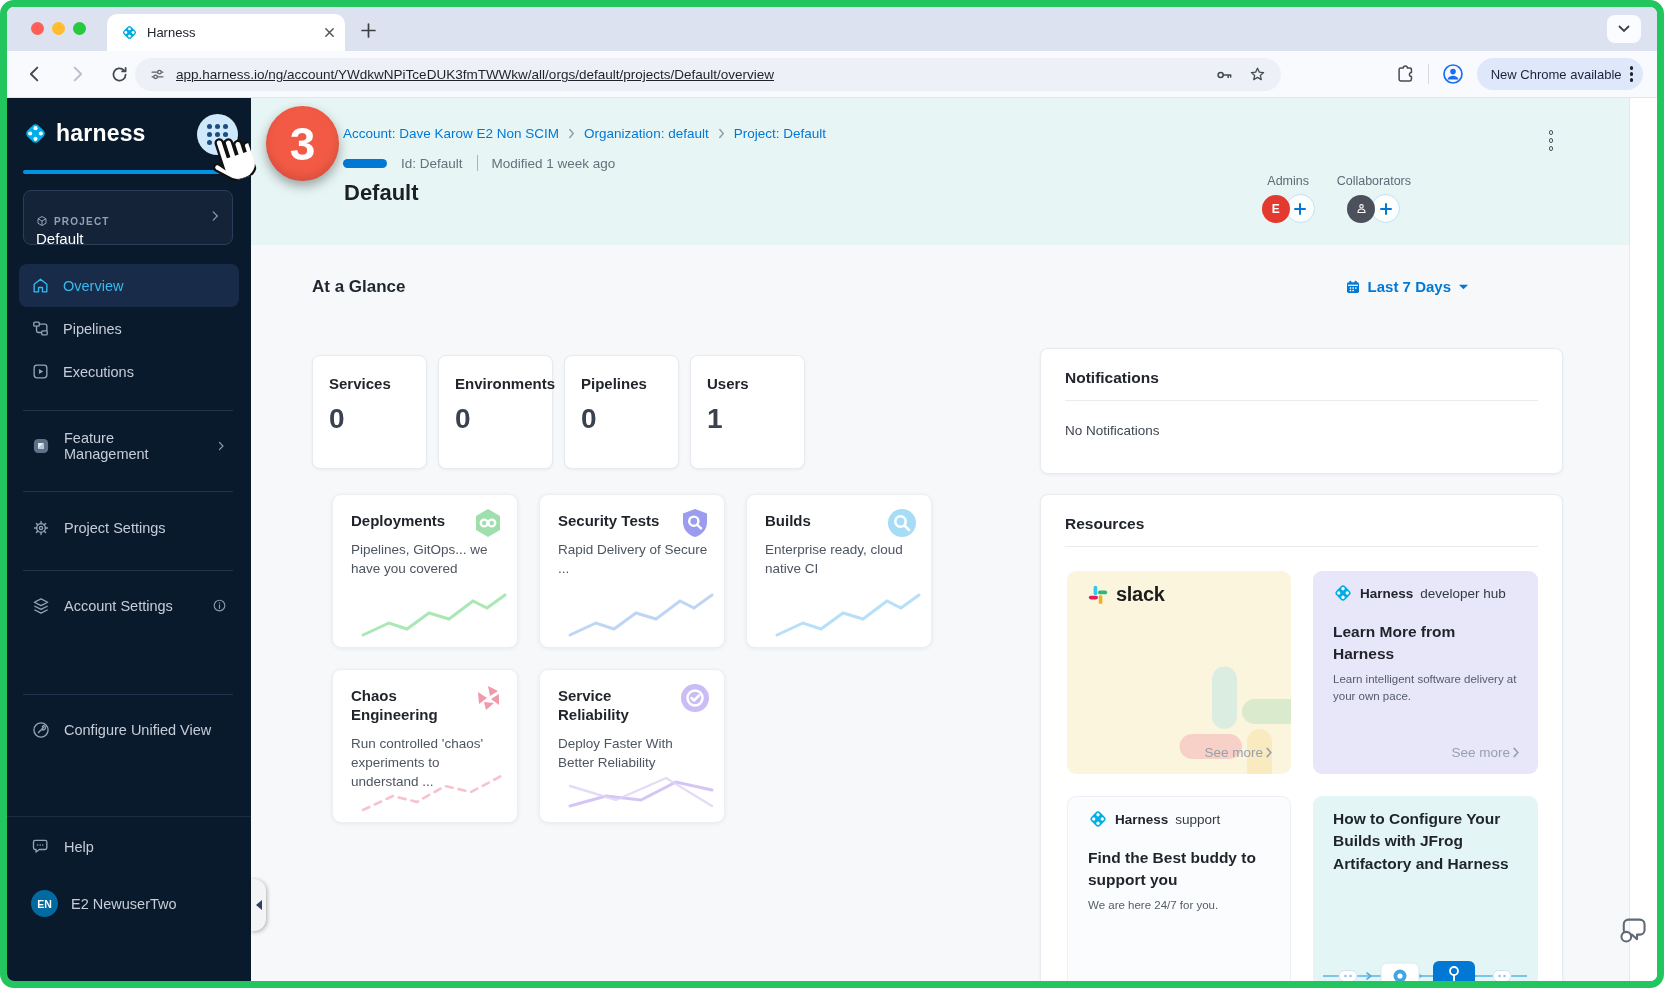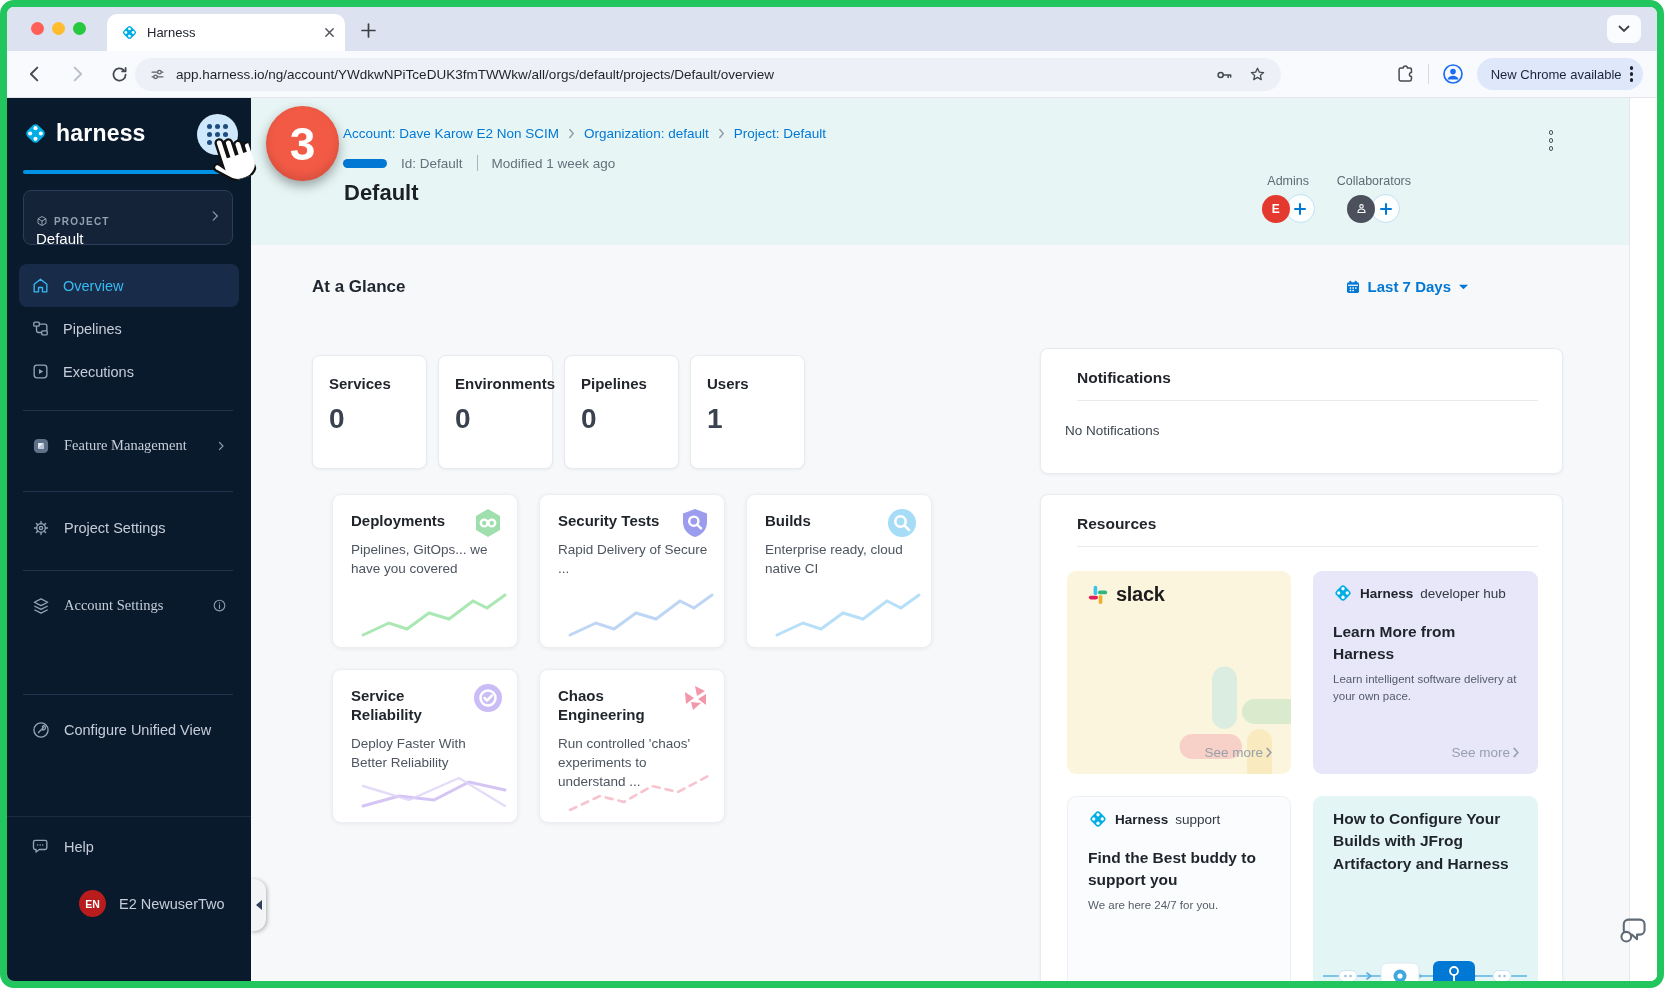--- a/index.html
+++ b/index.html
@@ -16,21 +16,21 @@
         border-radius:10px 10px 0 0; display:flex; align-items:center; padding:0 10px 0 14px; gap:9px; }
   .tab-title{ flex:1; font-size:13px; color:#21262e; }
   .icon-btn{ display:inline-flex; align-items:center; justify-content:center; cursor:pointer; }
   .newtab{ position:absolute; left:350px; top:12px; width:22px; height:22px; color:#3c4043; }
   .tabchev{ position:absolute; right:16px; top:8px; width:34px; height:28px; background:#fbfcff; border-radius:8px; }
   .toolbar{ position:absolute; left:0; top:44px; right:0; height:47px; background:#f9fafe; border-bottom:1px solid #e3e5ec; }
   .nav-icons{ position:absolute; left:14px; top:9px; display:flex; gap:14px; align-items:center; }
   .nav-icons .icon-btn{ width:28px; height:28px; }
   .omnibox{ position:absolute; left:128px; top:7px; width:1146px; height:33px; background:#edf0f7;
             border-radius:17px; display:flex; align-items:center; padding:0 14px; gap:10px; }
-  .url{ flex:1; font-size:13.5px; color:#1f2328; white-space:nowrap; overflow:hidden; }
+  .url{ flex:1; font-size:13.5px; color:#1f2328; white-space:nowrap; overflow:hidden;text-decoration:underline; }
   .omni-right{ display:flex; gap:14px; align-items:center; }
   .tb-right{ position:absolute; right:14px; top:7px; display:flex; align-items:center; gap:12px; }
   .vsep{ width:1px; height:20px; background:#d5d9e2; }
   .chrome-pill{ height:32px; background:#dfe8fb; border-radius:16px; display:flex; align-items:center;
                 gap:8px; padding:0 10px 0 14px; font-size:13px; color:#19233c; cursor:pointer; }
   .kebab{ display:inline-flex; flex-direction:column; gap:2.5px; }
   .kebab i{ width:3.5px; height:3.5px; border-radius:50%; background:#20242b; }
 
   
   .page{ position:absolute; left:0; top:91px; right:0; bottom:0; display:flex; }
@@ -51,24 +51,24 @@
   .proj-chev{ position:absolute; right:10px; top:18px; color:#8b97a8; }
   .nav{ position:absolute; left:12px; top:166px; width:220px; }
   .nav-item{ display:flex; align-items:center; gap:13px; height:43px; padding:0 12px; border-radius:8px;
              font-size:14.5px; color:#c6cdd8; cursor:pointer; }
   .nav-item.active{ background:#182c49; color:#38b8f1; }
   .nav-item.active svg{ stroke:#38b8f1; }
   .side-sec{ position:absolute; left:12px; width:220px; }
   .divider{ position:absolute; left:16px; width:210px; height:1px; background:#223350; }
   .side-item{ display:flex; align-items:center; gap:13px; height:43px; padding:0 12px; font-size:14.5px;
               color:#c6cdd8; cursor:pointer; border-radius:8px; }
-  .side-item .grow{ flex:1;font-family:Liberation Serif, serif; }
+  .side-item .grow{ flex:1; }
   .foot-divider{ position:absolute; left:0; top:718px; width:244px; height:1px; background:#1d2b42; }
-  .avatar-en{ width:27px; height:27px; border-radius:50%; background:#b91c1c; color:#fff; font-size:10.5px;
-              font-weight:700; display:flex; align-items:center; justify-content:center;margin-left:48px; }
+  .avatar-en{ width:27px; height:27px; border-radius:50%; background:#0369a1; color:#fff; font-size:10.5px;
+              font-weight:700; display:flex; align-items:center; justify-content:center; }
   .collapse-handle{ position:absolute; left:244px; top:781px; width:15px; height:52px; background:#f3f4f6;
                     border-radius:0 12px 12px 0; box-shadow:1px 1px 4px rgba(0,0,0,.3); display:flex;
                     align-items:center; justify-content:center; cursor:pointer; z-index:5; }
   .collapse-handle i{ width:0; height:0; border-top:5px solid transparent; border-bottom:5px solid transparent;
                       border-right:6px solid #30405c; display:block; }
 
   
   .main{ position:relative; flex:1; background:#fff; }
   .scroll-area{ position:absolute; left:0; top:0; width:1378px; height:100%; }
   .right-gap{ position:absolute; left:1378px; top:0; right:0; bottom:0; background:#fff; border-left:1px solid #e6e8ee; }
@@ -110,21 +110,21 @@
   .mod{ position:relative; width:186px; height:154px; background:#fff; border:1px solid #eceef2; border-radius:9px;
         box-shadow:0 1px 4px rgba(40,50,60,.07); padding:17px 18px; overflow:hidden; cursor:pointer; }
   .mod-title{ font-size:15px; font-weight:700; color:#1f242b; line-height:1.25; width:118px; }
   .mod-icon{ position:absolute; right:13px; top:12px; width:32px; height:32px; }
   .mod-desc{ margin-top:9px; font-size:13.5px; color:#4d5560; line-height:1.42; width:150px; }
   .spark{ position:absolute; right:8px; bottom:8px; }
 
   .panel{ position:absolute; background:#fff; border:1px solid #e8ebef; border-radius:8px;
           box-shadow:0 1px 3px rgba(40,50,60,.06); }
   .notif{ left:789px; top:103px; width:523px; height:126px; }
-  .panel-head{ margin:20px 24px 0 36px; padding-bottom:13px; border-bottom:1px solid #e9ecef;
+  .panel-head{ margin:20px 24px 0 24px; padding-bottom:13px; border-bottom:1px solid #e9ecef;
                font-size:15.5px; font-weight:700; color:#22262c; }
   .notif-empty{ margin:22px 24px; font-size:13.5px; color:#3f4752; }
   .resources{ left:789px; top:249px; width:523px; height:560px; }
 
   .rescard{ position:absolute; border-radius:9px; padding:12px 20px; overflow:hidden; cursor:pointer; }
   .rc-slack{ left:26px; top:76px; width:224px; height:203px; background:#fcf5dd; }
   .rc-devhub{ left:272px; top:76px; width:225px; height:203px; background:#e7e7f9; }
   .rc-support{ left:26px; top:301px; width:224px; height:230px; background:#fbfcfe; border:1px solid #edf0f4; }
   .rc-jfrog{ left:272px; top:301px; width:225px; height:230px; background:#e4f5f5; }
   .rc-brandrow{ display:flex; align-items:center; gap:7px; }
@@ -548,47 +548,47 @@
                     <circle cx="14.5" cy="14.5" r="5.2"></circle>
                     <path d="M18.5 18.5 L23 23" stroke-linecap="round"></path>
                   </g>
                 </svg>
               <p class="mod-desc">Enterprise ready, cloud native CI</p>
               <svg class="spark" width="150" height="48">
                   <polyline points="4,44 30,32 48,38 70,22 90,28 114,10 128,17 146,4" fill="none" stroke="#9fd4f5" stroke-width="3" stroke-linecap="round" opacity=".75"></polyline>
                 </svg>
             </div>
             <div class="mod">
-              <div class="mod-title">Service Reliability</div>
-              <svg class="mod-icon" viewBox="0 0 32 32">
-                  <circle cx="16" cy="16" r="14" fill="#cabcf5"></circle>
-                  <g stroke="#fff" stroke-width="2.5" fill="none">
-                    <circle cx="16" cy="16" r="7.5"></circle>
-                    <path d="M12.5 16 L15 18.5 L20 13.5" stroke-linecap="round" stroke-linejoin="round"></path>
-                  </g>
-                </svg>
-              <p class="mod-desc">Deploy Faster With Better Reliability</p>
-              <svg class="spark" width="150" height="48">
-                  <polyline points="4,40 40,30 75,34 110,16 146,24" fill="none" stroke="#c9b6f2" stroke-width="3" stroke-linecap="round" opacity=".8"></polyline>
-                  <polyline points="4,20 50,34 100,12 146,40" fill="none" stroke="#ddd2f7" stroke-width="2.4" stroke-linecap="round" opacity=".8"></polyline>
-                </svg>
-            </div>
-            <div class="mod">
               <div class="mod-title">Chaos Engineering</div>
               <svg class="mod-icon" viewBox="0 0 32 32">
                   <g fill="#f298ab">
                     <path d="M16 4 L26 9 L18 14 Z"></path>
                     <path d="M27 12 L27 23 L19 17 Z"></path>
                     <path d="M6 10 L15 16 L7 22 Z"></path>
                     <path d="M12 20 L22 21 L14 28 Z"></path>
                   </g>
                 </svg>
               <p class="mod-desc">Run controlled 'chaos' experiments to understand ...</p>
               <svg class="spark" width="150" height="48">
                   <polyline points="4,44 34,30 58,36 86,20 112,26 146,8" fill="none" stroke="#f5b9c6" stroke-width="2.6" stroke-linecap="round" stroke-dasharray="7 6" opacity=".85"></polyline>
+                </svg>
+            </div>
+            <div class="mod">
+              <div class="mod-title">Service Reliability</div>
+              <svg class="mod-icon" viewBox="0 0 32 32">
+                  <circle cx="16" cy="16" r="14" fill="#cabcf5"></circle>
+                  <g stroke="#fff" stroke-width="2.5" fill="none">
+                    <circle cx="16" cy="16" r="7.5"></circle>
+                    <path d="M12.5 16 L15 18.5 L20 13.5" stroke-linecap="round" stroke-linejoin="round"></path>
+                  </g>
+                </svg>
+              <p class="mod-desc">Deploy Faster With Better Reliability</p>
+              <svg class="spark" width="150" height="48">
+                  <polyline points="4,40 40,30 75,34 110,16 146,24" fill="none" stroke="#c9b6f2" stroke-width="3" stroke-linecap="round" opacity=".8"></polyline>
+                  <polyline points="4,20 50,34 100,12 146,40" fill="none" stroke="#ddd2f7" stroke-width="2.4" stroke-linecap="round" opacity=".8"></polyline>
                 </svg>
             </div>
           </div>
 
           <div class="panel notif">
             <div class="panel-head">Notifications</div>
             <div class="notif-empty">No Notifications</div>
           </div>
 
           <div class="panel resources">

